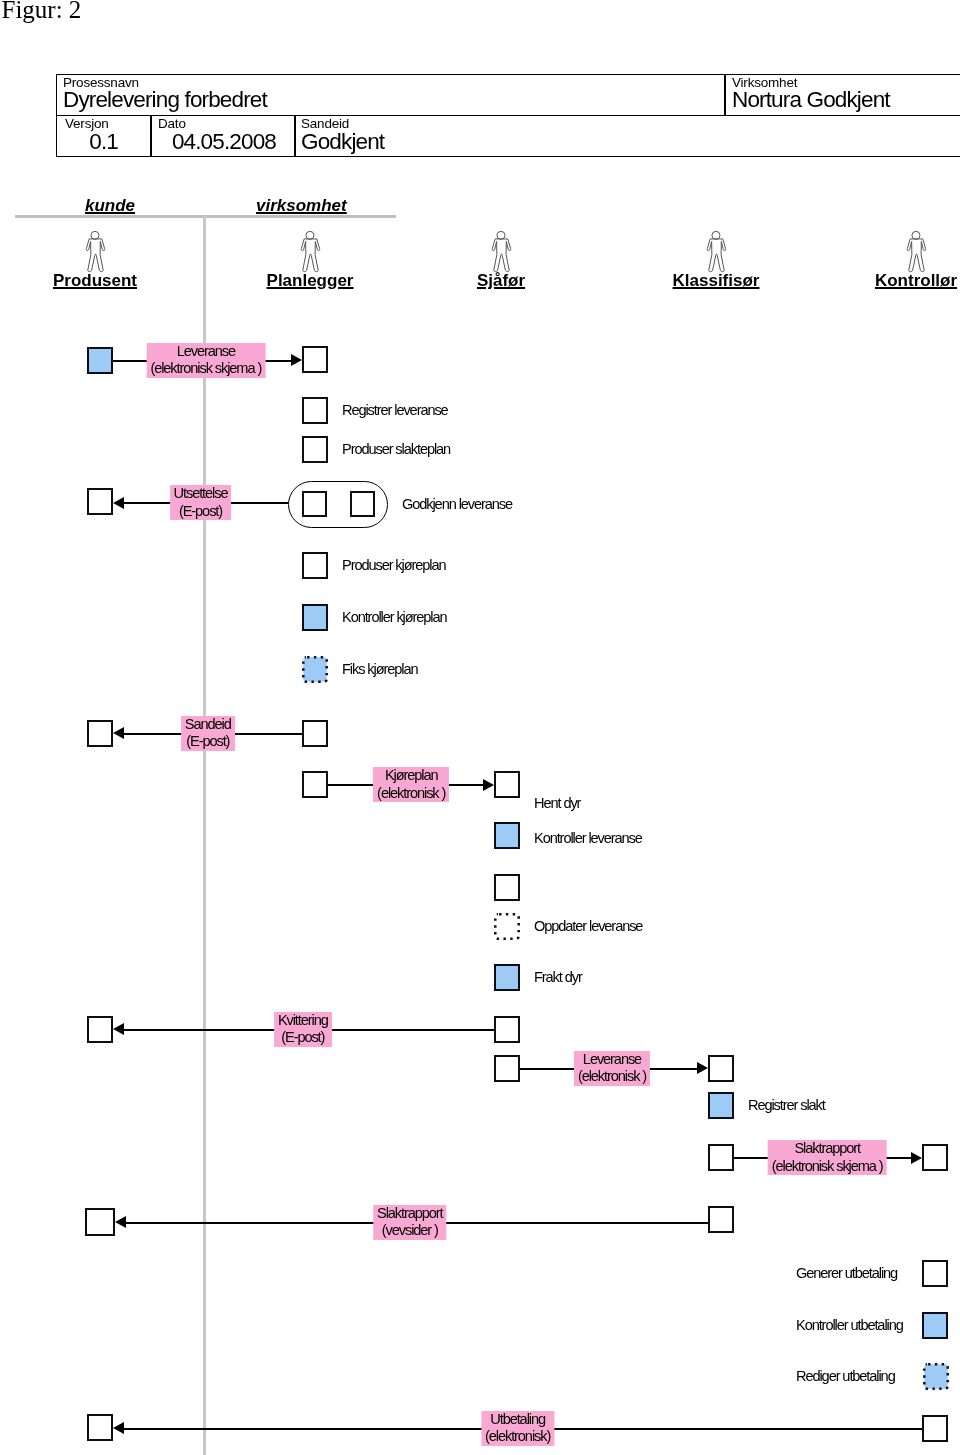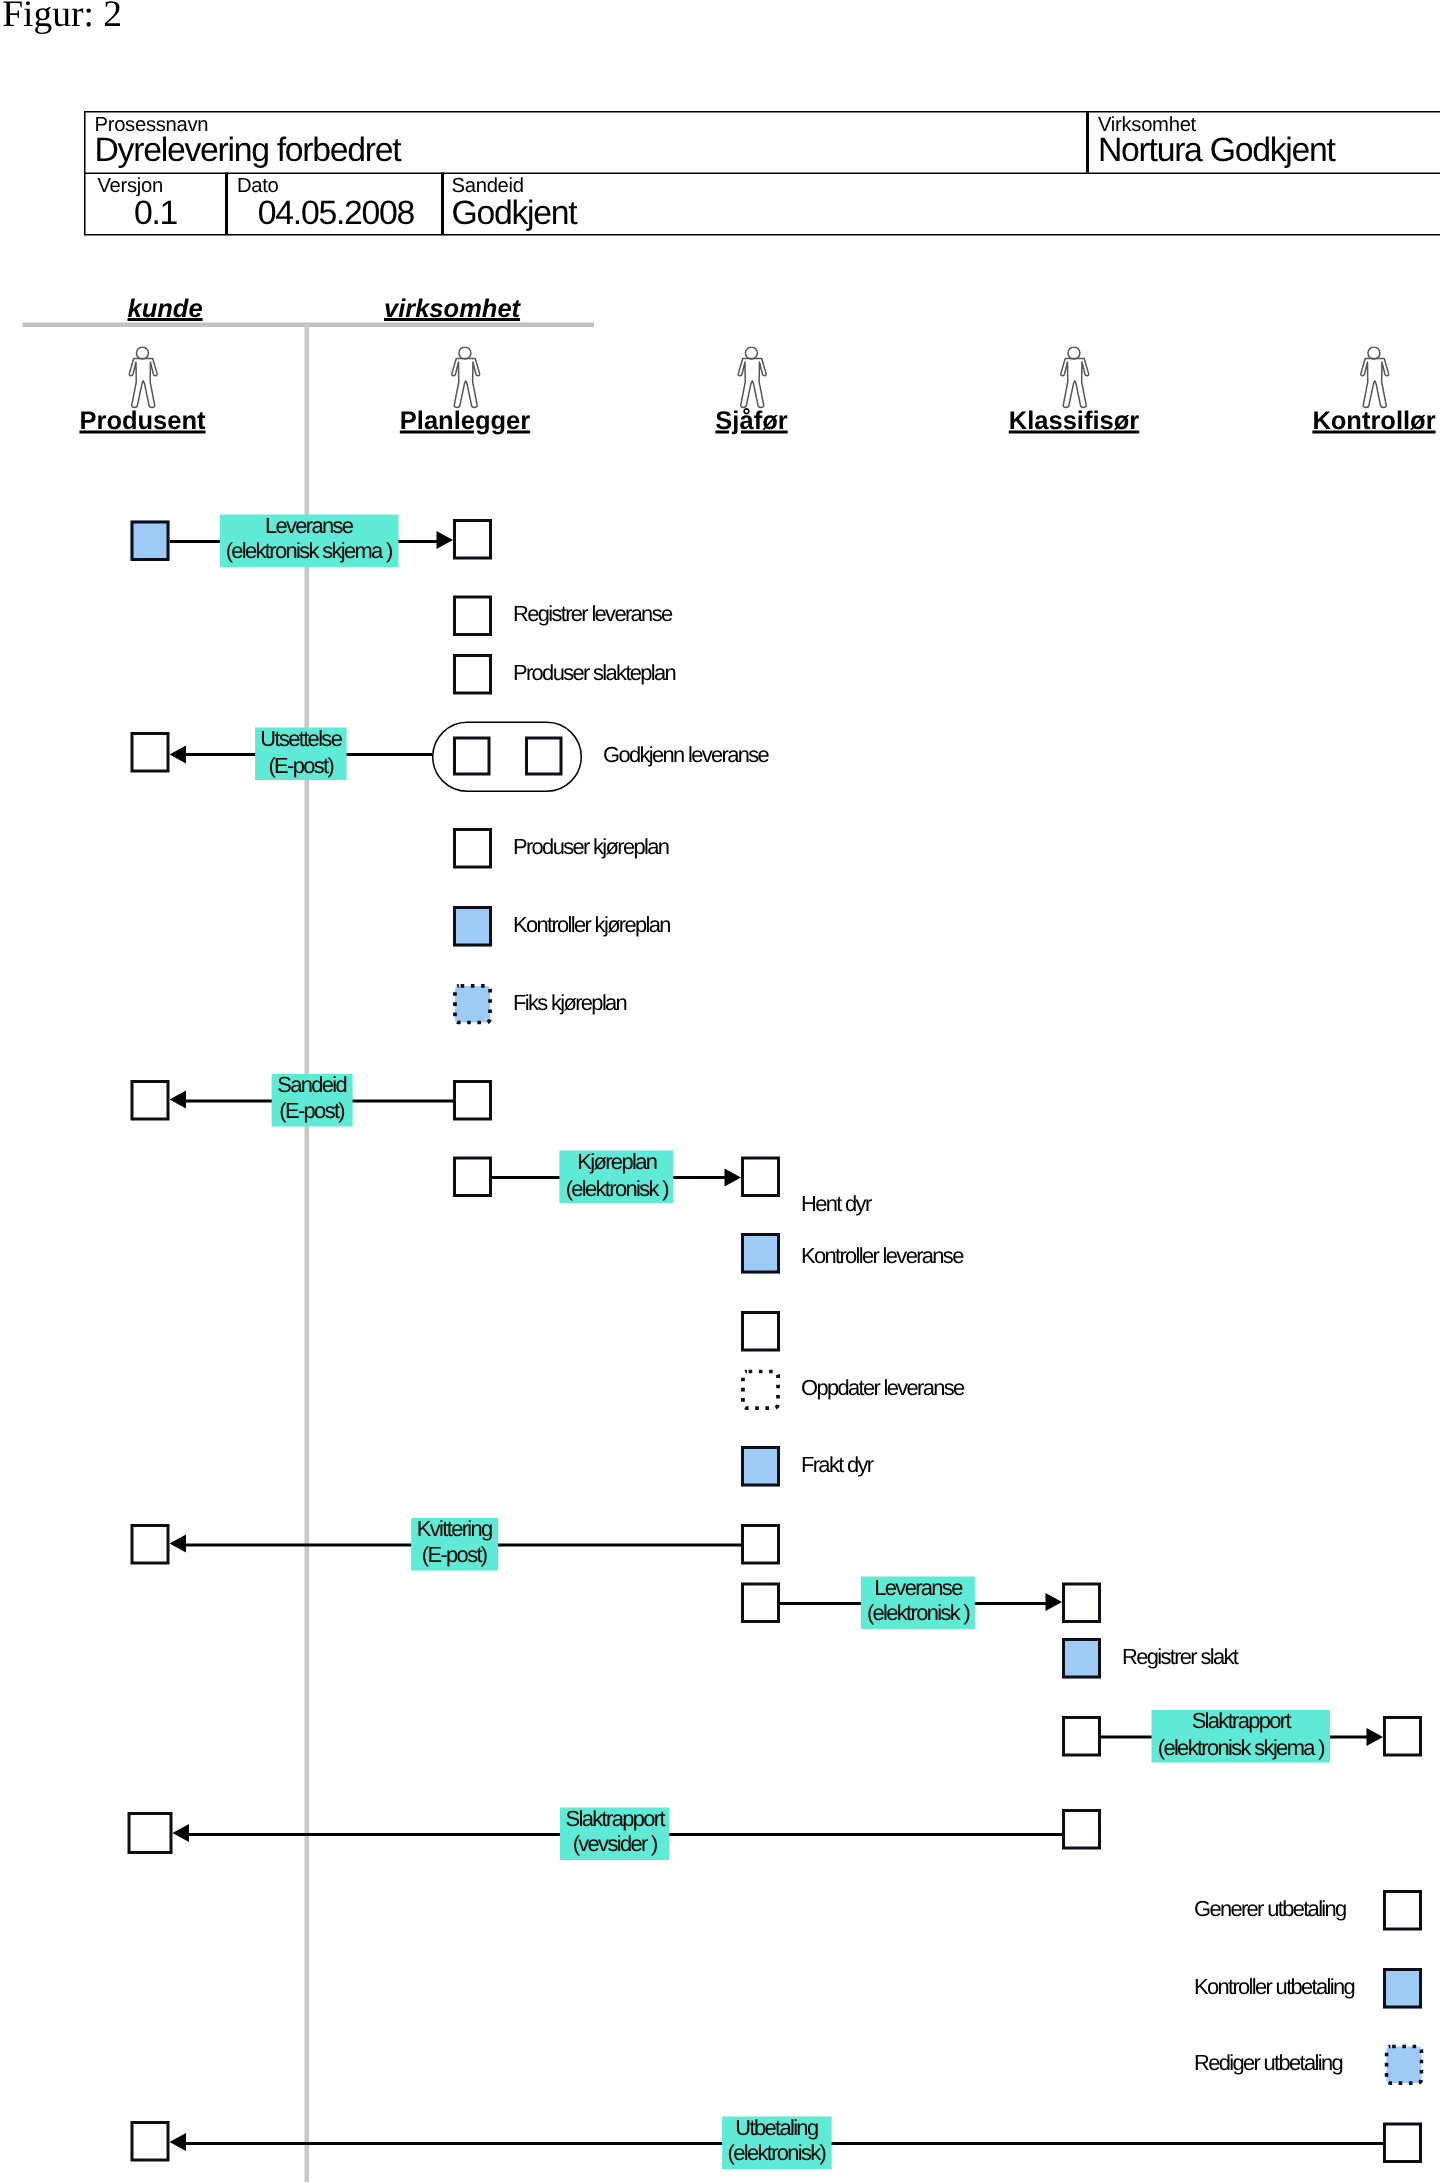--- a/index.html
+++ b/index.html
@@ -44,21 +44,21 @@
         border-radius:26px;background:transparent;}
   .nlabel{position:absolute;font-size:14.6px;line-height:17px;white-space:nowrap;letter-spacing:-1.1px;}
 
   .conn{position:absolute;height:2.2px;background:#000;}
   .ahead{position:absolute;width:0;height:0;}
   .ahead.right{border-top:6.4px solid transparent;border-bottom:6.4px solid transparent;
         border-left:11.4px solid #000;}
   .ahead.left{border-top:6.4px solid transparent;border-bottom:6.4px solid transparent;
         border-right:11.4px solid #000;}
   .flabel{position:absolute;font-size:14.6px;line-height:17.6px;white-space:nowrap;letter-spacing:-1.1px;
-        text-align:center;transform:translateX(-50%);background:#5eead4;padding:0 4px;}
+        text-align:center;transform:translateX(-50%);background:#f9a8d4;padding:0 4px;}
   .flabel .l1{display:block;}
   .flabel .l2{display:block;}
 </style>
 </head>
 <body>
 
 <div id="page">
 <div class="fig-caption">Figur: 2</div>
 <div id="header-table">
   <div class="frame"></div>

